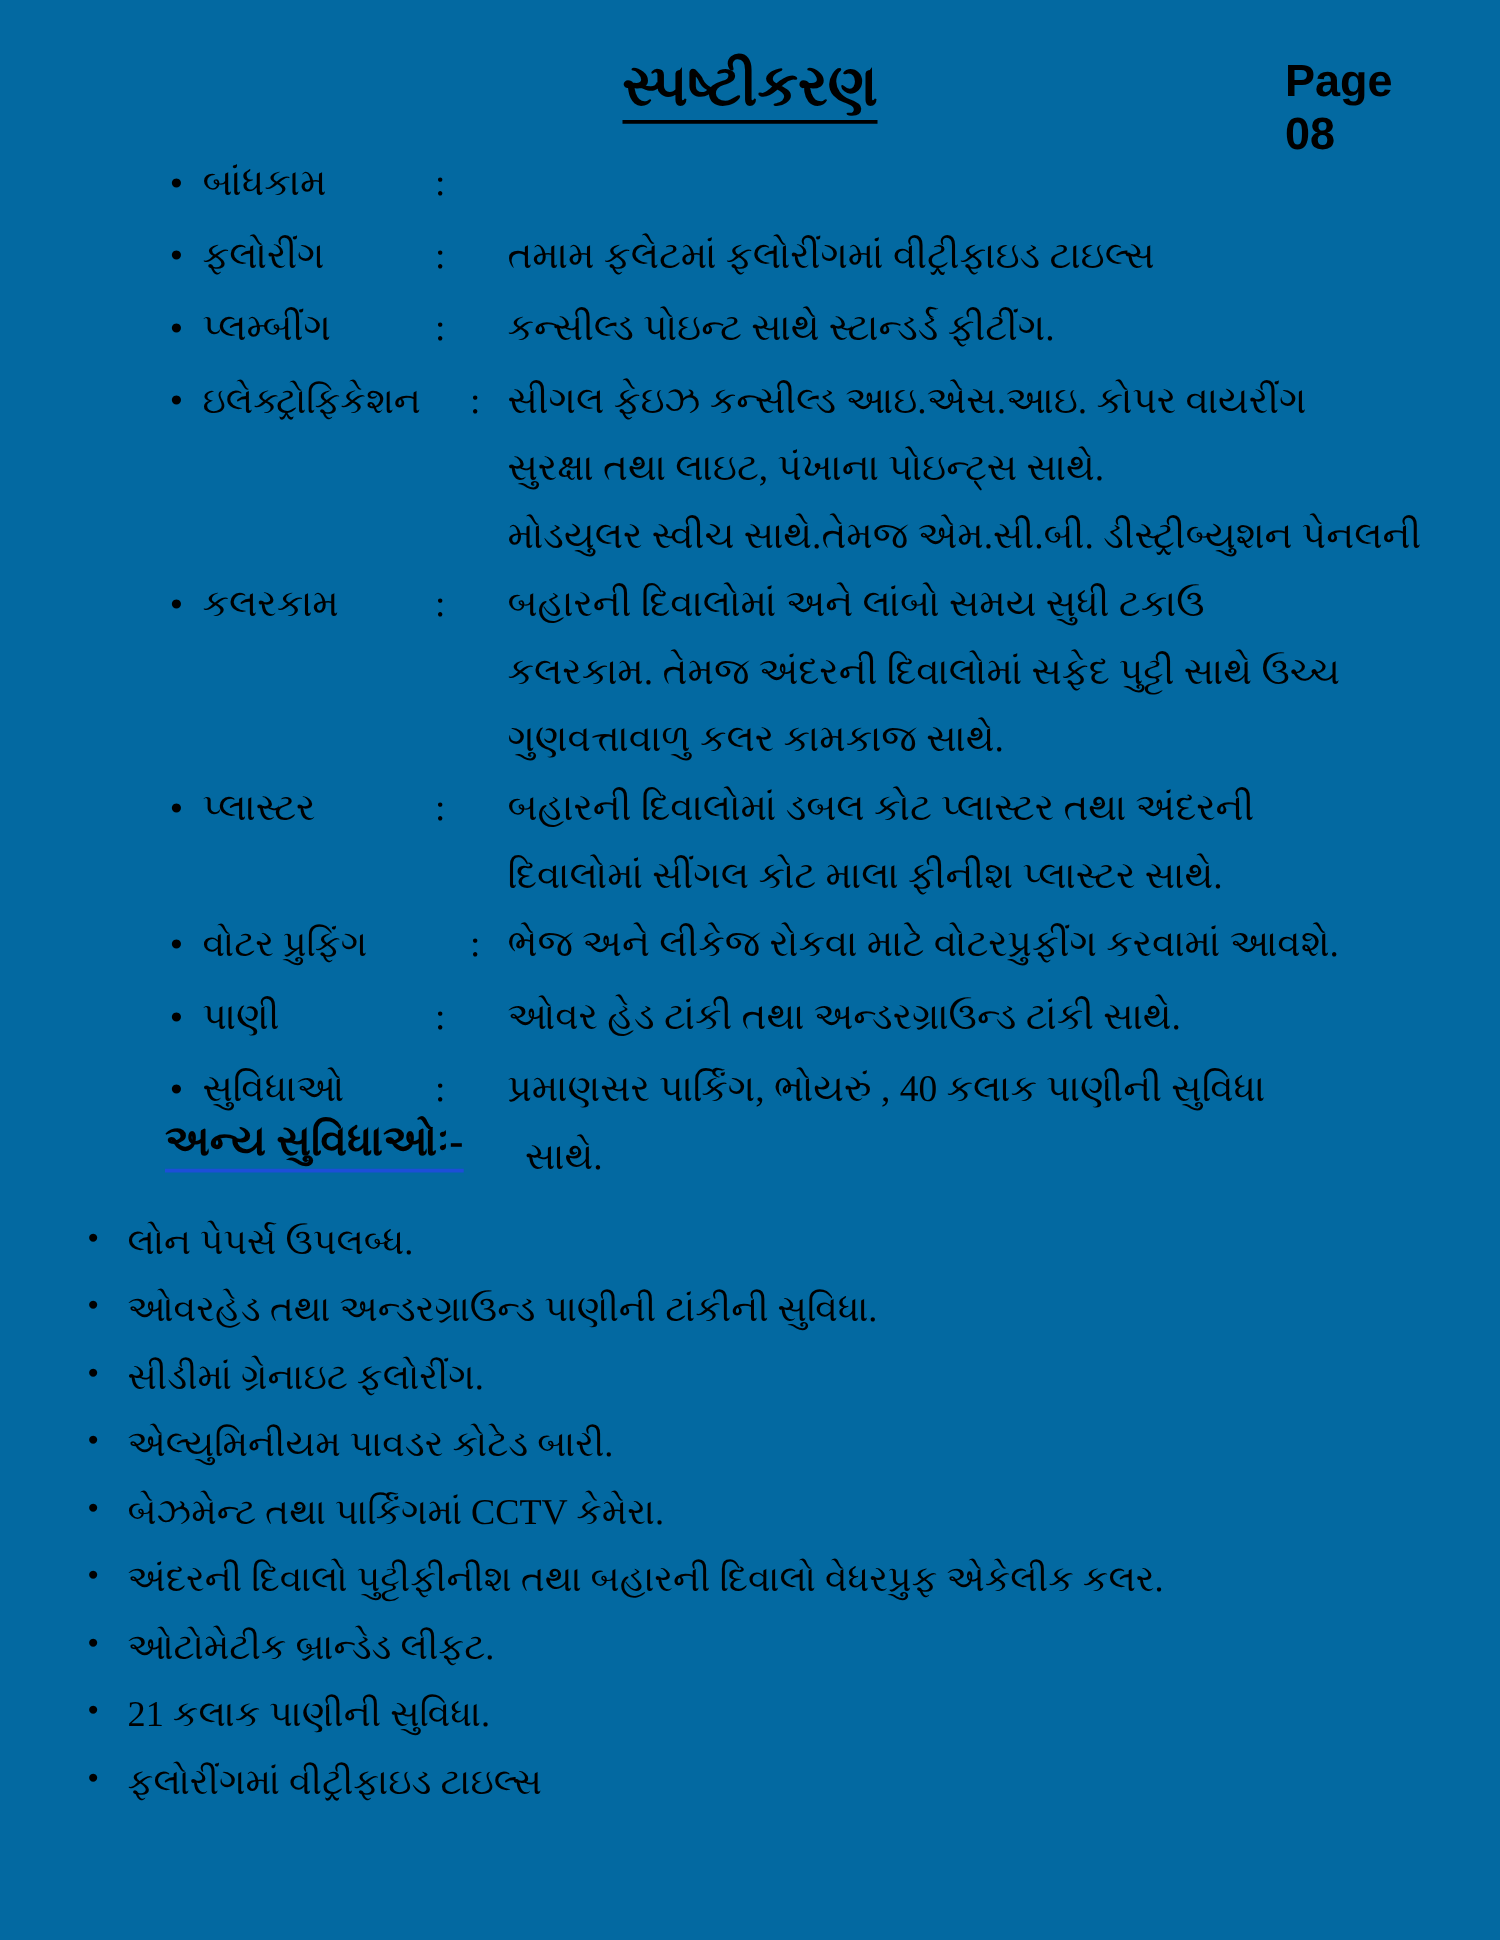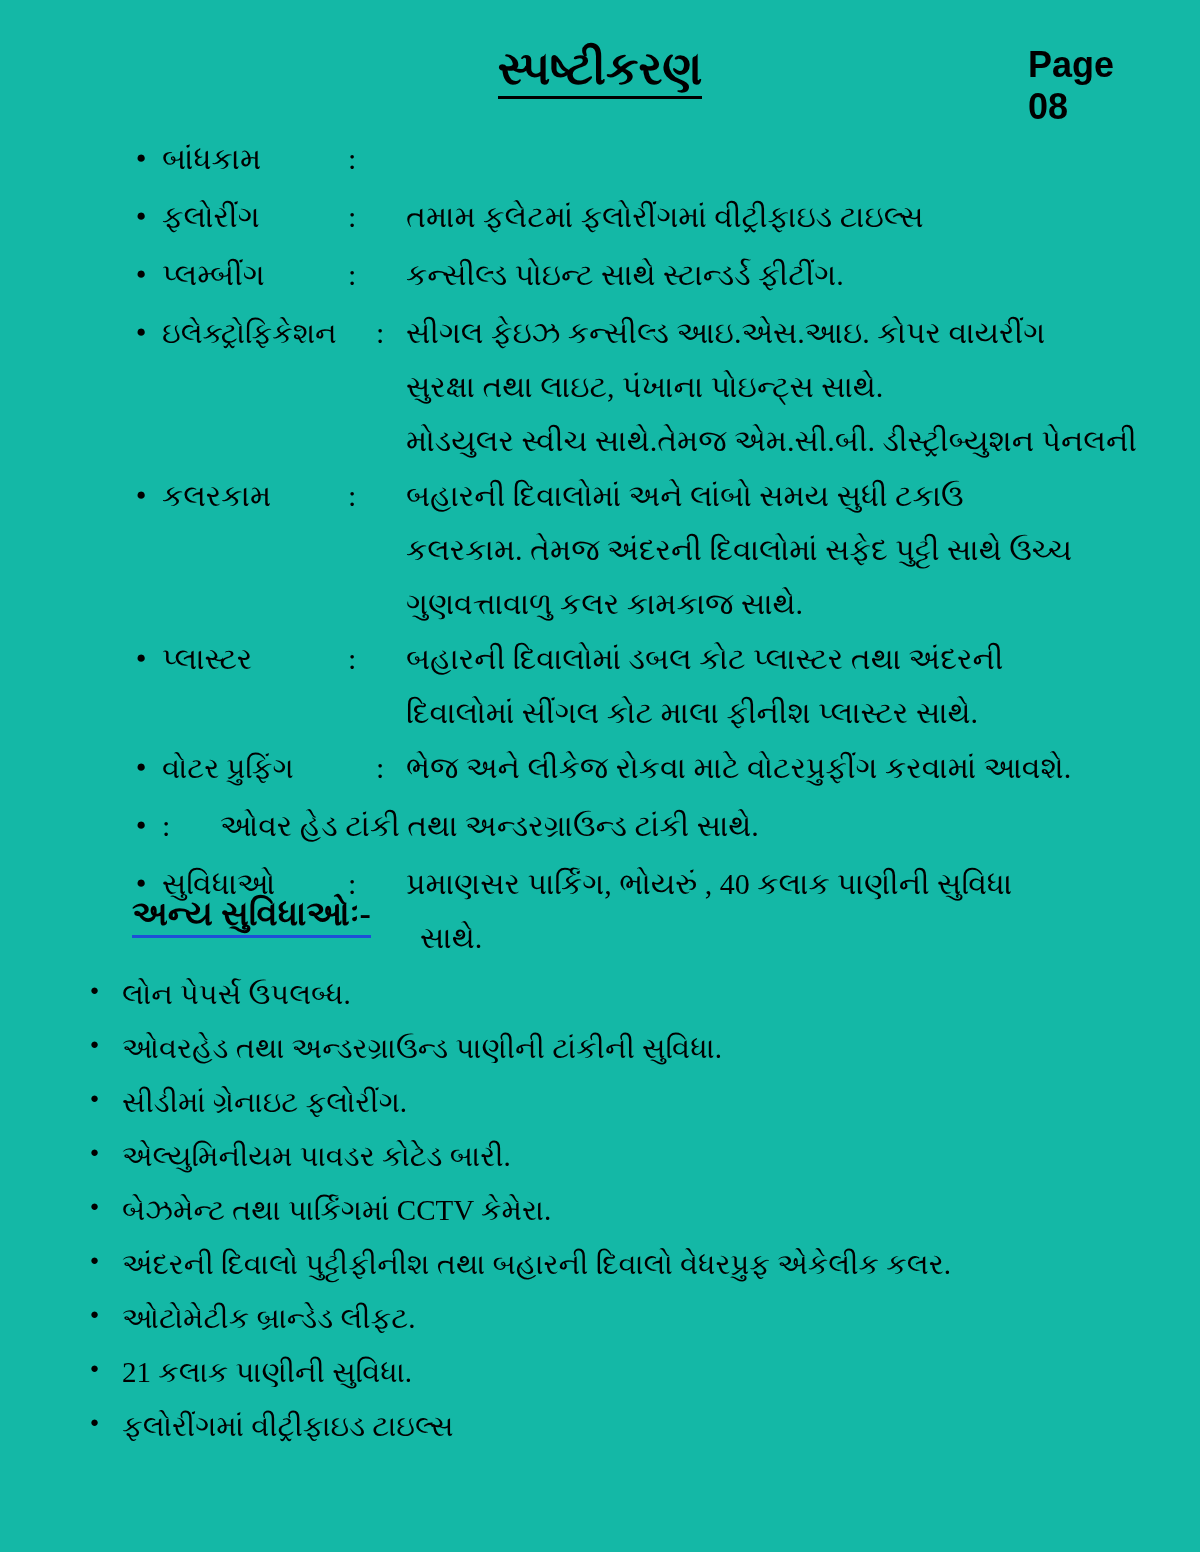--- a/index.html
+++ b/index.html
@@ -14,21 +14,21 @@
     overflow: hidden;
     font-family: "Liberation Serif", "DejaVu Serif", serif;
     color: #000000;
     -webkit-font-smoothing: antialiased;
   }
 
   .page {
     position: relative;
     width: 1200px;
     height: 1552px;
-    background: #14b8a6;
+    background: #0369a1;
   }
 
   
   .header {
     position: absolute;
     top: 0;
     left: 0;
     width: 1200px;
     height: 120px;
   }
@@ -56,21 +56,21 @@
     font-family: "Liberation Sans", "DejaVu Sans", sans-serif;
     font-size: 36px;
     font-weight: 700;
     line-height: 1.18;
     width: 130px;
   }
 
   
   .spec-list {
     position: absolute;
-    top: 132px;
+    top: 120px;
     left: 0;
     width: 1120px;
   }
   .spec-row {
     position: relative;
     display: flex;
     align-items: flex-start;
     padding: 0 0 0 136px;
     margin-bottom: 1px;
   }
@@ -143,21 +143,20 @@
   .extra-list {
     position: absolute;
     top: 968px;
     left: 0;
     width: 1200px;
   }
   .extra-item {
     display: flex;
     align-items: flex-start;
     padding-left: 70px;
-    margin-left: 20px;
   }
   .extra-bullet {
     flex: 0 0 auto;
     width: 32px;
     line-height: 53px;
   }
   .extra-bullet::before {
     content: "\25CF";
     font-size: 15px;
     position: relative;
@@ -220,20 +219,21 @@
         <div class="spec-value"><span class="vline">બહારની દિવાલોમાં ડબલ કોટ પ્લાસ્ટર તથા અંદરની</span><span class="vline">દિવાલોમાં સીંગલ કોટ માલા ફીનીશ પ્લાસ્ટર સાથે.</span></div>
       </div>
       <div class="spec-row">
         <div class="bullet"></div>
         <div class="spec-label wide">વોટર પ્રુફિંગ</div>
         <div class="spec-colon tight">:</div>
         <div class="spec-value"><span class="vline">ભેજ અને લીકેજ રોકવા માટે વોટરપ્રુફીંગ કરવામાં આવશે.</span></div>
       </div>
       <div class="spec-row">
         <div class="bullet"></div>
+        <div class="spec-label">પાણી</div>
         <div class="spec-colon">:</div>
         <div class="spec-value"><span class="vline">ઓવર હેડ ટાંકી તથા અન્ડરગ્રાઉન્ડ ટાંકી સાથે.</span></div>
       </div>
       <div class="spec-row">
         <div class="bullet"></div>
         <div class="spec-label">સુવિધાઓ</div>
         <div class="spec-colon">:</div>
         <div class="spec-value"><span class="vline">પ્રમાણસર પાર્કિંગ, ભોયરું , 40 કલાક પાણીની સુવિધા</span><span class="vline indent">સાથે.</span></div>
       </div>
     </div>

